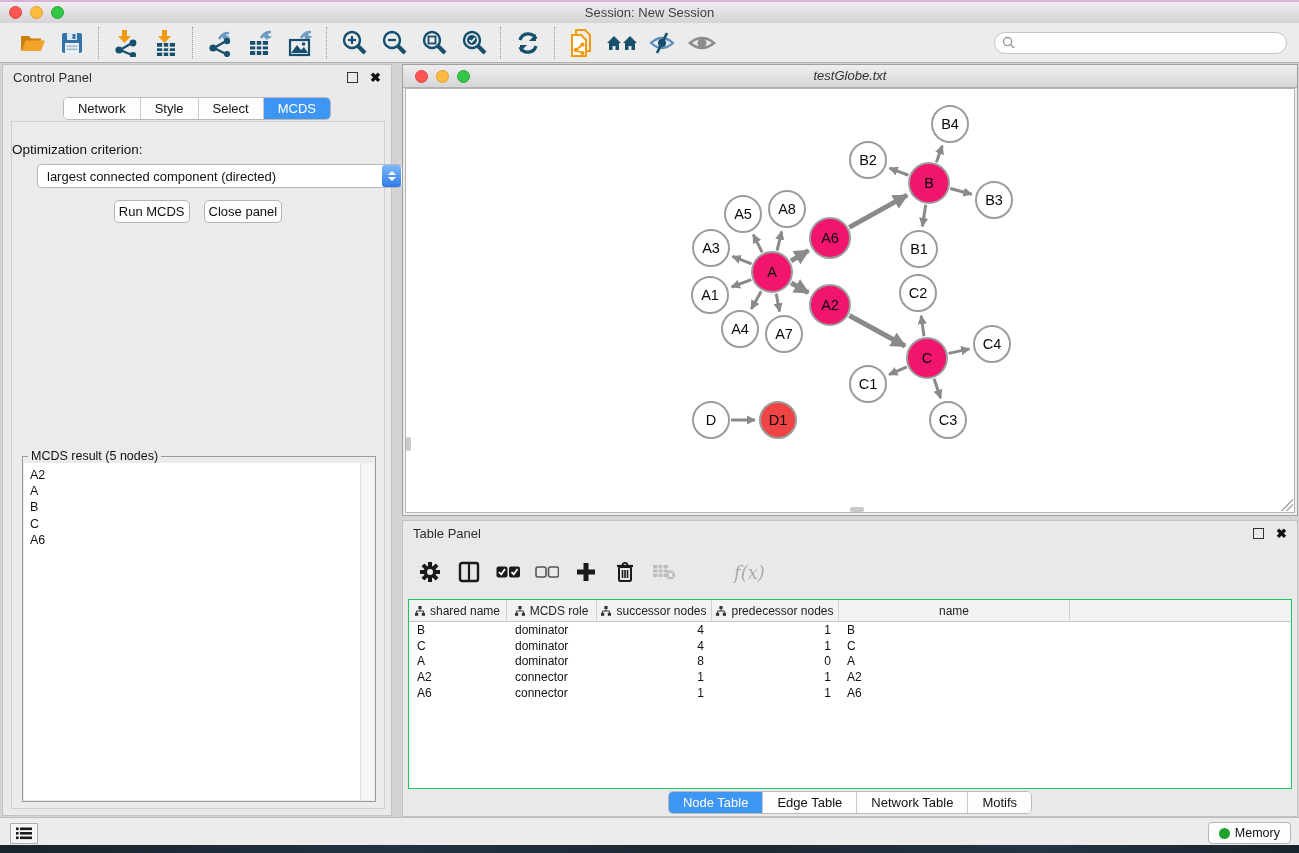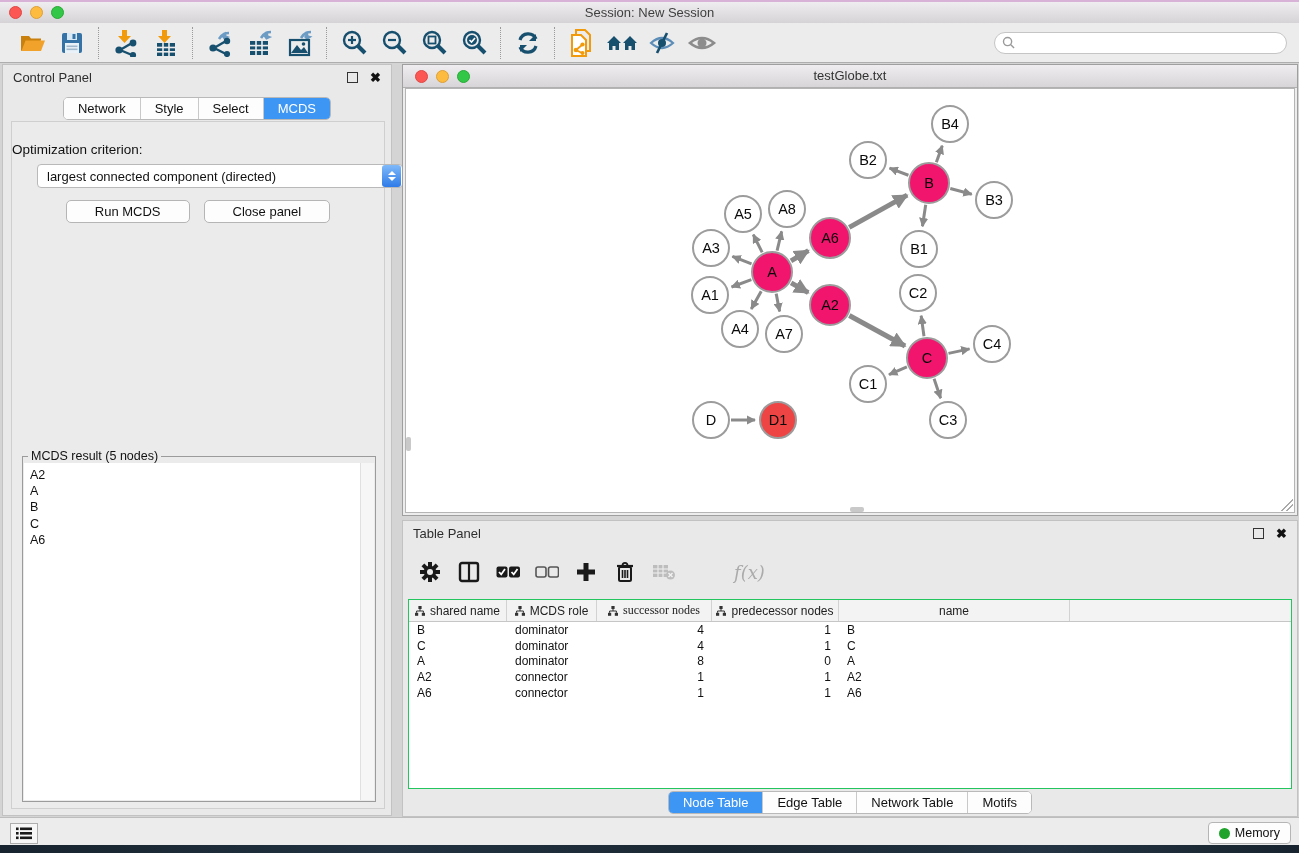--- a/index.html
+++ b/index.html
@@ -40,29 +40,29 @@
   .opt-label{position:absolute;left:0;top:20px;width:100%;text-align:left;font-size:13.5px;color:#111;}
   .dropdown{position:absolute;left:25px;top:42px;width:366px;height:24px;background:#fff;border:1px solid #B9B9B9;
             border-radius:4px;display:flex;align-items:center;box-sizing:border-box;}
   .dropdown .val{flex:1;padding-left:9px;font-size:13px;color:#111;white-space:nowrap;}
   .dd-step{width:19px;height:22px;border-radius:3px;background:linear-gradient(#7FB9F9,#2E7BE8);
            display:flex;flex-direction:column;align-items:center;justify-content:center;gap:2px;margin-right:1px;}
   .dd-step i{width:0;height:0;border-left:4px solid transparent;border-right:4px solid transparent;}
   .dd-step .up{border-bottom:4px solid #fff;}
   .dd-step .dn{border-top:4px solid #fff;}
   .cp-btns{position:absolute;left:0;top:78px;width:100%;display:flex;justify-content:center;gap:14px;}
-  .btn{background:#FDFDFD;border:1px solid #B5B5B5;border-radius:5px;padding:3px 28px;font-size:13px;color:#111;}
+  .btn{background:#FDFDFD;border:1px solid #B5B5B5;border-radius:5px;padding:3px 4px;font-size:13px;color:#111;}
   .fieldset{position:absolute;left:10px;top:334px;width:352px;height:344px;border:1px solid #9B9B9B;}
   .fieldset .legend{position:absolute;left:5px;top:-8px;background:#EBEBEB;padding:0 3px;font-size:12.5px;color:#111;}
   .listbox{position:absolute;left:1px;top:6px;right:1px;bottom:1px;background:#fff;display:flex;}
   .listbox .items{flex:1;padding:4px 6px;font-size:12.5px;line-height:16.2px;color:#111;}
   .listbox .track{width:13px;background:#F6F6F6;border-left:1px solid #E0E0E0;}
   
   .netwin{left:402px;top:64px;width:896px;height:452px;background:#EDEDED;border:1px solid #9F9F9F;box-sizing:border-box;}
-  .netwin .wtitle{height:22px;background:linear-gradient(#EFEDEF,#D7D5D7);border-bottom:1px solid #B0B0B0;position:relative;}
+  .netwin .wtitle{height:22px;background:linear-gradient(#EFEDEF,#D7D5D7);border-bottom:1px solid #B0B0B0;position:relative;font-style:italic;}
   .netwin .wtitle .title{text-align:center;line-height:22px;font-size:13px;color:#333;}
   .netwin .lights{left:12px;top:5px;}
   .canvas{position:absolute;left:2px;top:23px;right:2px;bottom:2px;background:#fff;border:1px solid #B5B5B5;}
   .gnode{position:absolute;border-radius:50%;display:flex;align-items:center;justify-content:center;
          font-size:14.5px;color:#0A0A0A;box-sizing:border-box;}
   .scroll-dot-left{position:absolute;left:0;top:348px;width:5px;height:14px;background:#C9C9C9;border-radius:2px;}
   .scroll-dot-bottom{position:absolute;left:444px;bottom:0;width:14px;height:5px;background:#C9C9C9;border-radius:2px;}
   .resize-grip{position:absolute;right:1px;bottom:1px;width:12px;height:12px;
      background:linear-gradient(135deg,transparent 50%,#AAA 50%,#AAA 56%,transparent 56%,transparent 70%,#AAA 70%,#AAA 76%,transparent 76%);}
   
@@ -461,21 +461,21 @@
           </div>
           <div class="th" style="width: 90px;">
             <svg width="10" height="10" viewBox="0 0 10 10">
               <rect x="3.4" y="0" width="3.2" height="3" fill="#333"></rect>
               <rect x="0" y="6.8" width="3.2" height="3" fill="#333"></rect>
               <rect x="6.8" y="6.8" width="3.2" height="3" fill="#333"></rect>
               <path d="M5 3 v2 M1.6 6.8 v-1.8 h6.8 v1.8" stroke="#333" fill="none" stroke-width="1"></path>
             </svg>
             <span>MCDS role</span>
           </div>
-          <div class="th" style="width: 115px; font-family: Liberation Serif, serif;">
+          <div class="th" style="width: 115px;">
             <svg width="10" height="10" viewBox="0 0 10 10">
               <rect x="3.4" y="0" width="3.2" height="3" fill="#333"></rect>
               <rect x="0" y="6.8" width="3.2" height="3" fill="#333"></rect>
               <rect x="6.8" y="6.8" width="3.2" height="3" fill="#333"></rect>
               <path d="M5 3 v2 M1.6 6.8 v-1.8 h6.8 v1.8" stroke="#333" fill="none" stroke-width="1"></path>
             </svg>
             <span>successor nodes</span>
           </div>
           <div class="th" style="width: 127px;">
             <svg width="10" height="10" viewBox="0 0 10 10">

